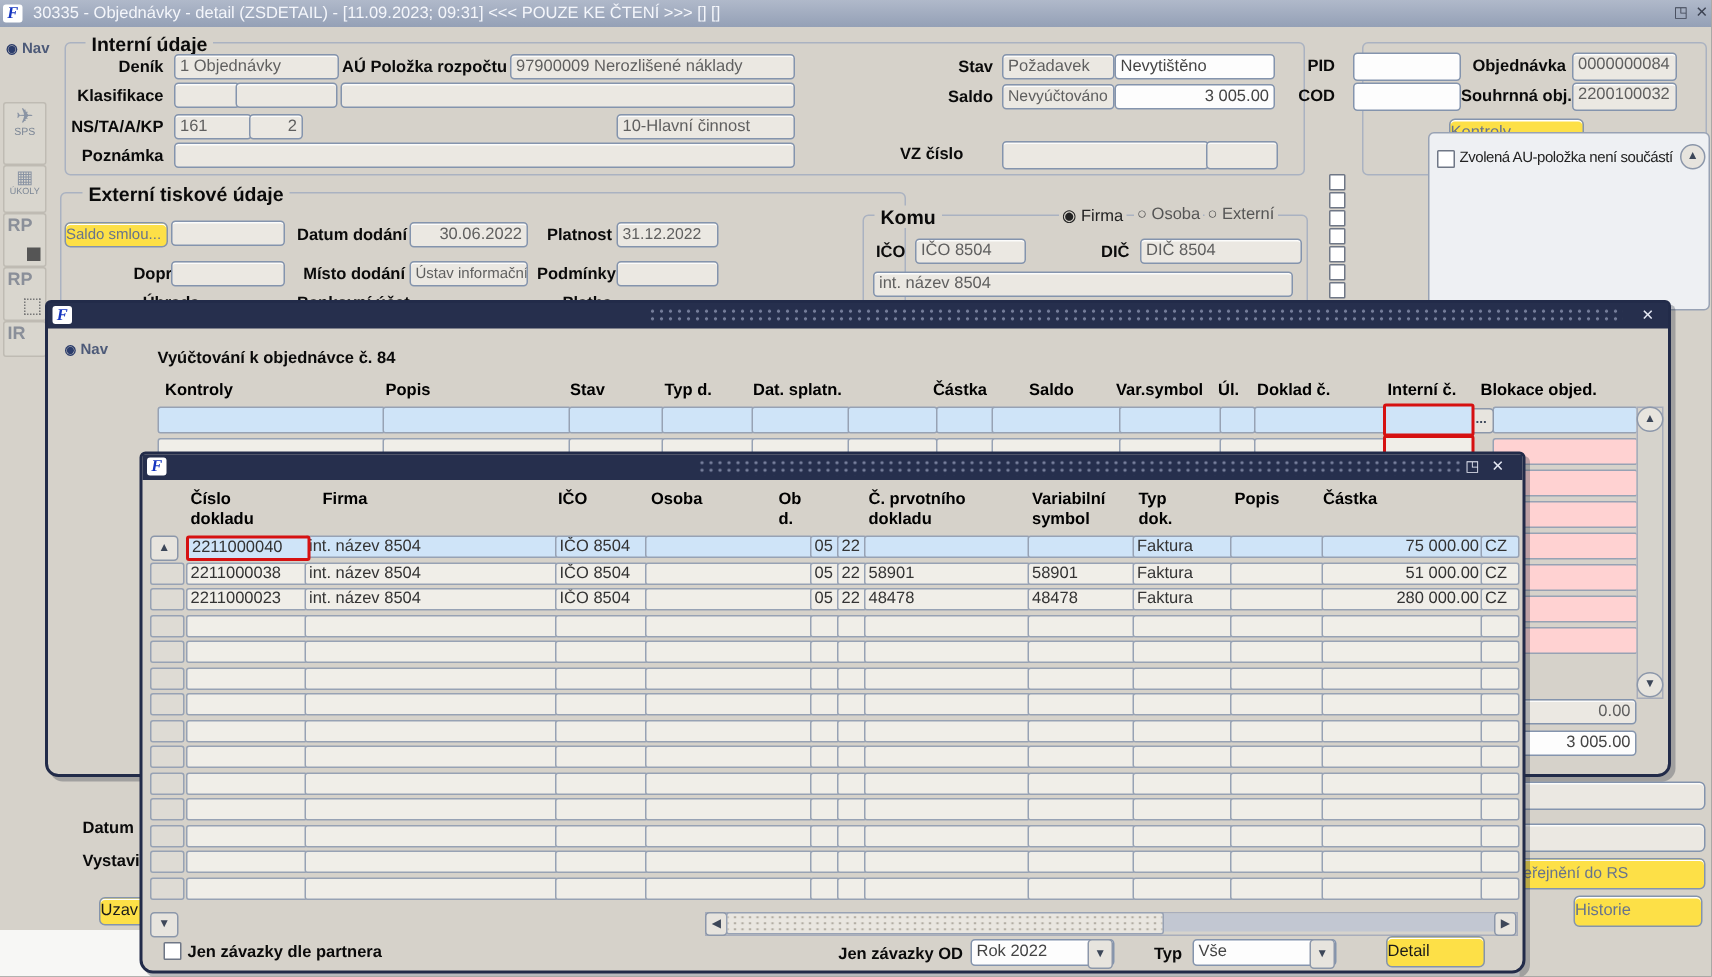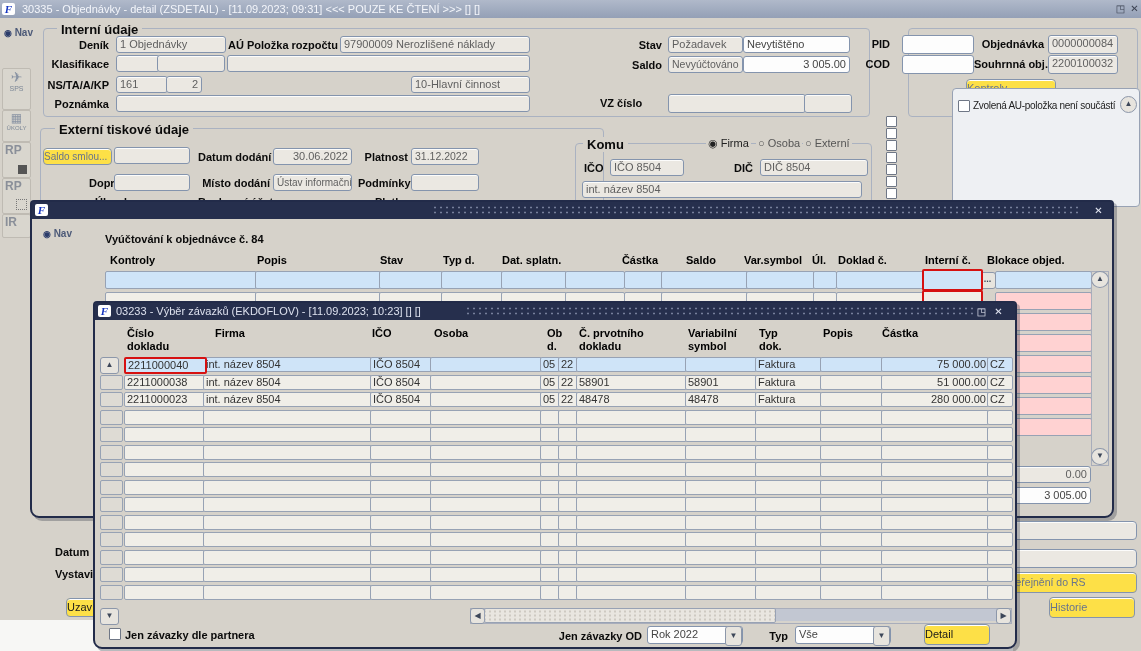--- a/index.html
+++ b/index.html
@@ -240,32 +240,31 @@
     <div class="sbtn" style="left:1059px;top:69px;width:16px;height:15px;line-height:14px;border-radius:50%">▲</div>
     <div class="sbtn" style="left:1059px;top:246px;width:16px;height:15px;line-height:14px;border-radius:50%">▼</div>
 
     <div class="fld r" style="left:971px;top:264px;width:80px">0.00</div>
     <div class="fld white r" style="left:971px;top:285px;width:80px">3 005.00</div>
   </div>
 
   <div class="win" style="left:93px;top:301px;width:920px;height:344px;border-radius:4px 4px 9px 9px;z-index:20">
     <div class="tbar">
       <span class="ficon" style="left:3px;top:2px">F</span>
-      <span style="position:absolute;left:21px">03233 - Výběr závazků (EKDOFLOV) - [11.09.2023; 10:23]  [] []</span>
       <span class="tpat" style="left:370px;right:40px"></span>
     </div>
     <div class="wctl" style="left:880px;top:2px">◳</div>
     <div class="wctl" style="left:897px;top:2px">✕</div>
 
     <div class="hdr" style="left:32px;top:24px">Číslo
 dokladu</div>
     <div class="hdr" style="left:120px;top:24px">Firma</div>
     <div class="hdr" style="left:277px;top:24px">IČO</div>
     <div class="hdr" style="left:339px;top:24px">Osoba</div>
-    <div class="hdr" style="left:452px;top:24px">Ob
+    <div class="hdr" style="left:424px;top:24px">Ob
 d.</div>
     <div class="hdr" style="left:484px;top:24px">Č. prvotního
 dokladu</div>
     <div class="hdr" style="left:593px;top:24px">Variabilní
 symbol</div>
     <div class="hdr" style="left:664px;top:24px">Typ
 dok.</div>
     <div class="hdr" style="left:728px;top:24px">Popis</div>
     <div class="hdr" style="left:787px;top:24px">Částka</div>
 

